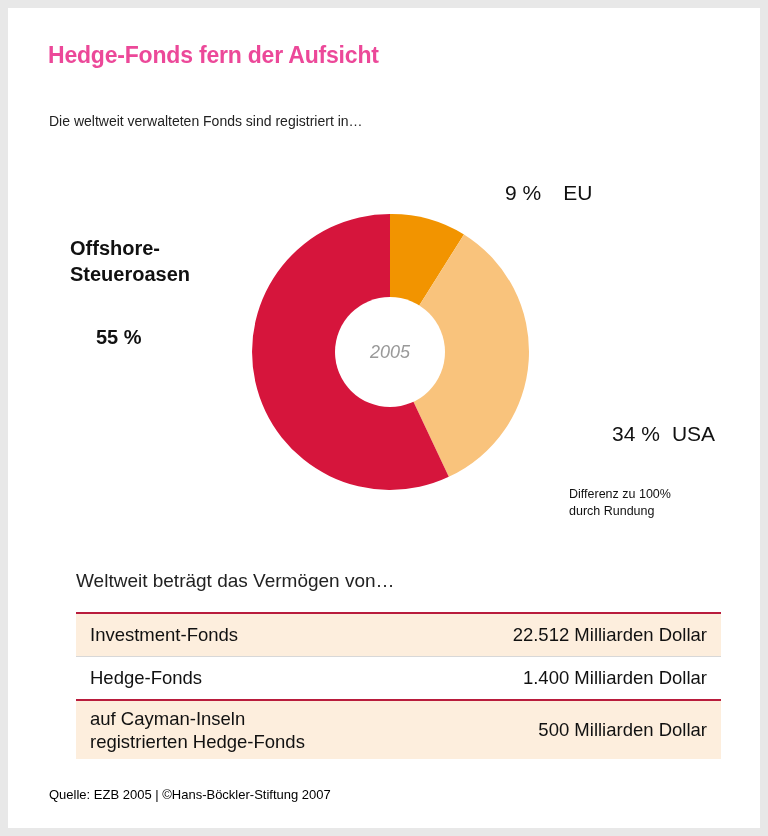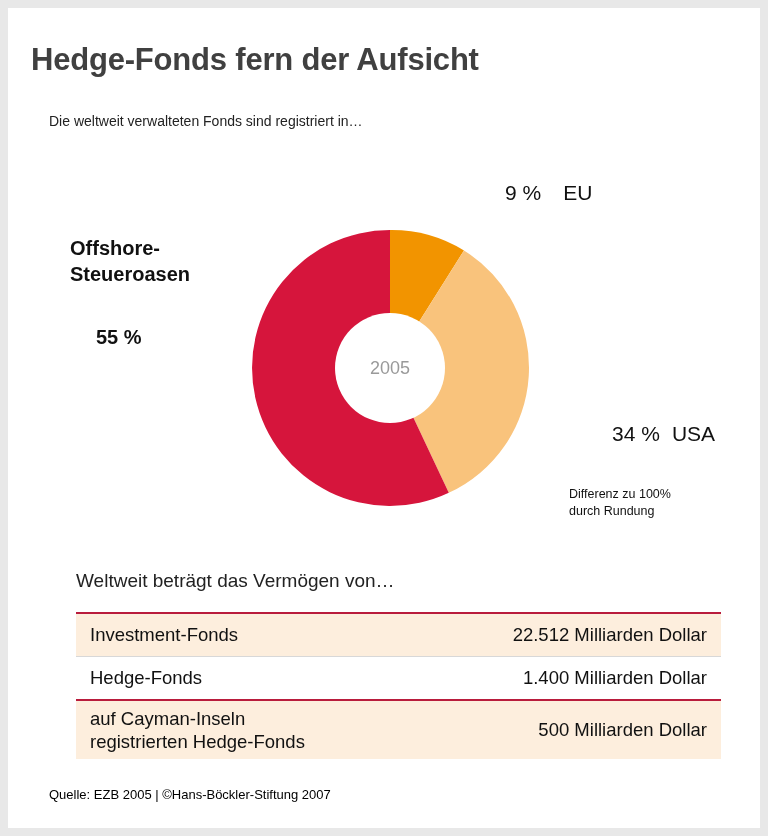--- a/index.html
+++ b/index.html
@@ -18,41 +18,42 @@
     left: 8px;
     top: 8px;
     width: 752px;
     height: 820px;
     background: #ffffff;
     overflow: hidden;
   }
   
   .title {
     position: absolute;
-    left: 23px;
+    left: 40px;
     top: 34px;
-    font-size: 31px;
+    font-size: 23px;
     font-weight: bold;
-    color: #404040;
+    color: #ec4899;
     letter-spacing: -0.2px;
   }
   .subtitle {
     position: absolute;
     left: 41px;
     top: 105px;
     font-size: 14px;
     color: #222222;
   }
   
   #donut-wrap {
     position: absolute;
     left: 210px;
-    top: 184px;
+    top: 168px;
     width: 344px;
     height: 352px;
+    font-style: italic;
   }
   #donut {
     position: absolute;
     left: 0;
     top: 0;
     width: 344px;
     height: 352px;
   }
   .donut-center-label {
     position: absolute;

